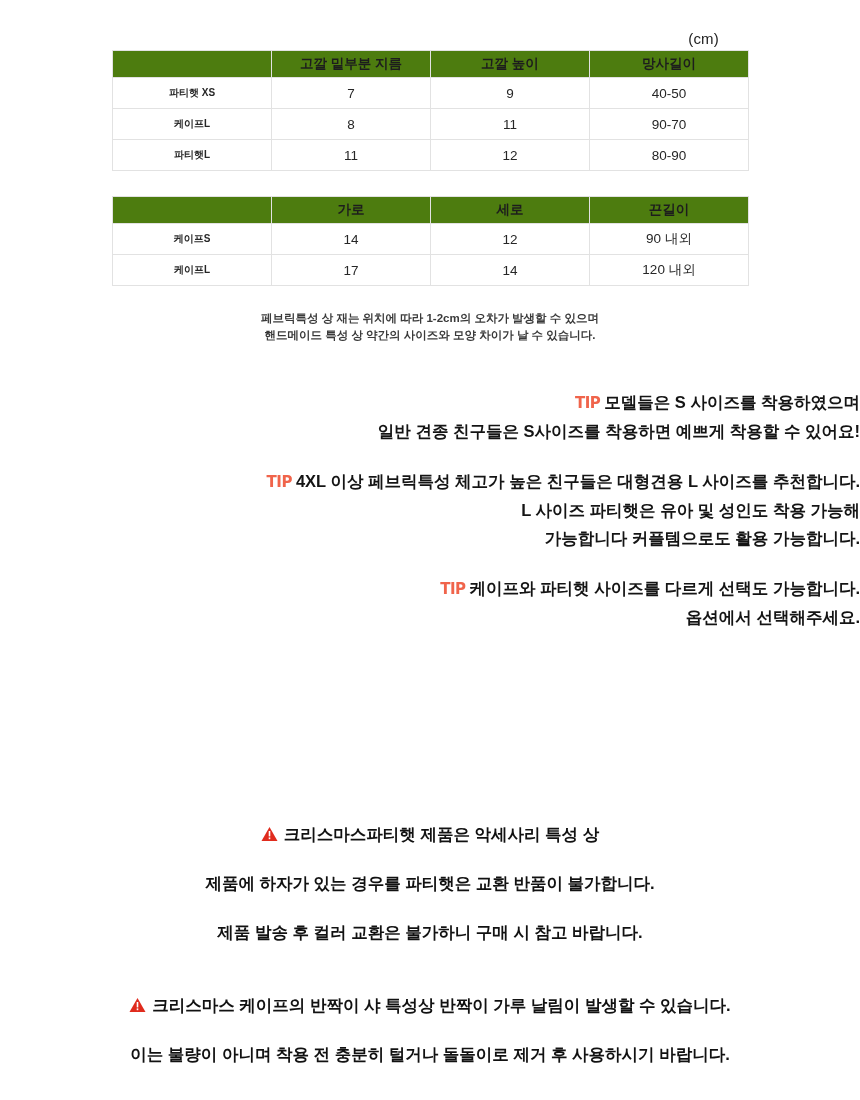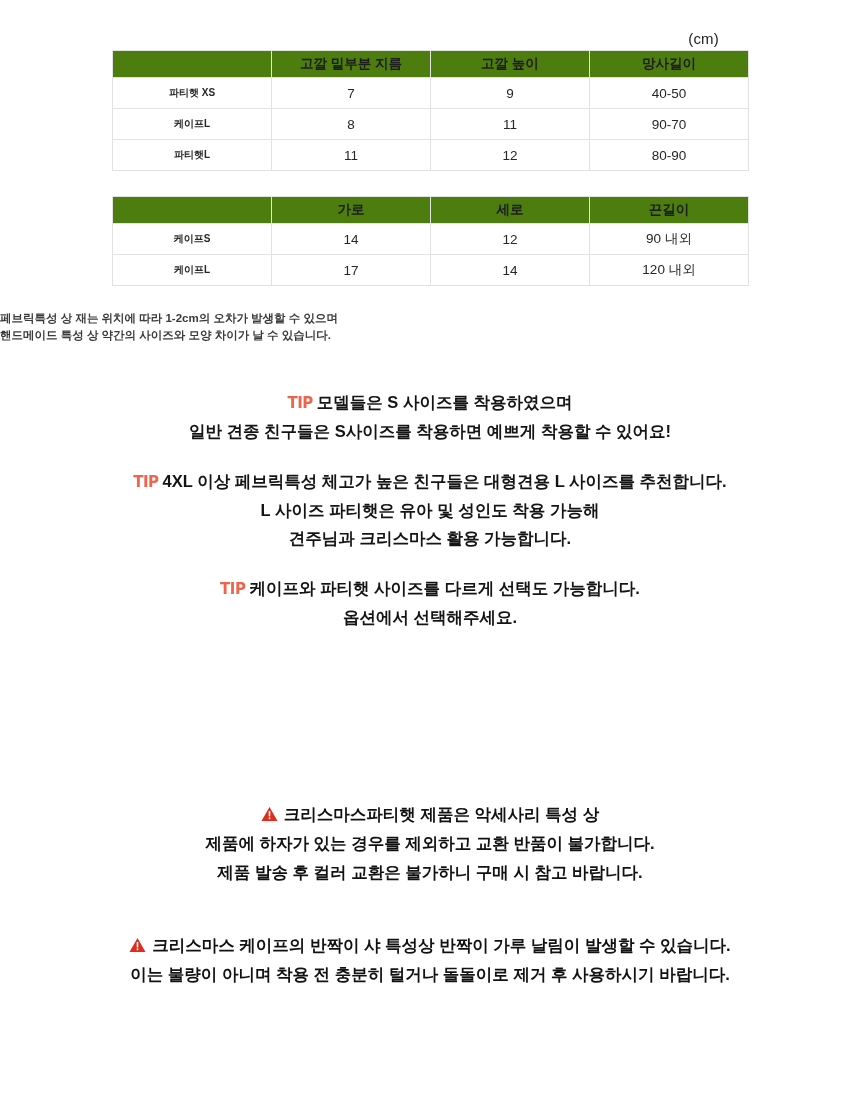--- a/index.html
+++ b/index.html
@@ -72,33 +72,34 @@
     font-size: 10px;
     margin-left: 32px;
   }
 
   
   .note {
     position: absolute;
     top: 310px;
     left: 0;
     width: 860px;
+    text-align: center;
     font-size: 11.5px;
     line-height: 17px;
     color: #3a3a3a;
     font-weight: bold;
   }
 
   
   .tips {
     position: absolute;
     top: 388px;
     left: 0;
     width: 860px;
-    text-align: center;
+    text-align: right;
   }
   .tip-block {
     margin-bottom: 22px;
   }
   .tip-line {
     font-size: 16.5px;
     line-height: 28px;
     color: #141414;
     font-weight: bold;
   }
@@ -118,20 +119,21 @@
     left: 0;
     width: 860px;
     text-align: center;
   }
   .warn-block { margin-bottom: 44px; }
   .warn-line {
     font-size: 16.5px;
     line-height: 29px;
     color: #111;
     font-weight: bold;
+    margin-top: 20px;
   }
   .warn-icon {
     display: inline-block;
     margin-right: 6px;
     vertical-align: -2px;
   }
   .warn-icon svg { display: block; }
 </style>
 </head>
 <body>
@@ -225,21 +227,21 @@
       </div>
       <div class="tip-line">일반 견종 친구들은 S사이즈를 착용하면 예쁘게 착용할 수 있어요!</div>
     </div>
 
 
     <div class="tip-block">
       <div class="tip-line">
         <span class="tip-mark">TIP</span><span>4XL 이상 페브릭특성 체고가 높은 친구들은 대형견용 L 사이즈를 추천합니다.</span>
       </div>
       <div class="tip-line">L 사이즈 파티햇은 유아 및 성인도 착용 가능해</div>
-      <div class="tip-line">견주님과 크리스마스 활용 가능합니다.</div>
+      <div class="tip-line">가능합니다 커플템으로도 활용 가능합니다.</div>
     </div>
 
     <div class="tip-block">
       <div class="tip-line">
         <span class="tip-mark">TIP</span><span>케이프와 파티햇 사이즈를 다르게 선택도 가능합니다.</span>
       </div>
       <div class="tip-line">옵션에서 선택해주세요.</div>
     </div>
 
   </div>
@@ -249,21 +251,21 @@
     <div class="warn-block">
       <div class="warn-line">
         <span class="warn-icon">
           <svg width="17" height="16" viewBox="0 0 17 16" aria-hidden="true">
             <polygon points="8.5,1 16.5,15 0.5,15" fill="#e02b1d"></polygon>
             <rect x="7.7" y="5" width="1.6" height="5.4" fill="#ffffff"></rect>
             <rect x="7.7" y="11.4" width="1.6" height="1.8" fill="#ffffff"></rect>
           </svg>
         </span><span>크리스마스파티햇 제품은 악세사리 특성 상</span>
       </div>
-      <div class="warn-line">제품에 하자가 있는 경우를 제외하고 교환 반품이 불가합니다.</div>
+      <div class="warn-line">제품에 하자가 있는 경우를 파티햇은 교환 반품이 불가합니다.</div>
       <div class="warn-line">제품 발송 후 컬러 교환은 불가하니 구매 시 참고 바랍니다.</div>
     </div>
 
     <div class="warn-block">
       <div class="warn-line">
         <span class="warn-icon">
           <svg width="17" height="16" viewBox="0 0 17 16" aria-hidden="true">
             <polygon points="8.5,1 16.5,15 0.5,15" fill="#e02b1d"></polygon>
             <rect x="7.7" y="5" width="1.6" height="5.4" fill="#ffffff"></rect>
             <rect x="7.7" y="11.4" width="1.6" height="1.8" fill="#ffffff"></rect>

